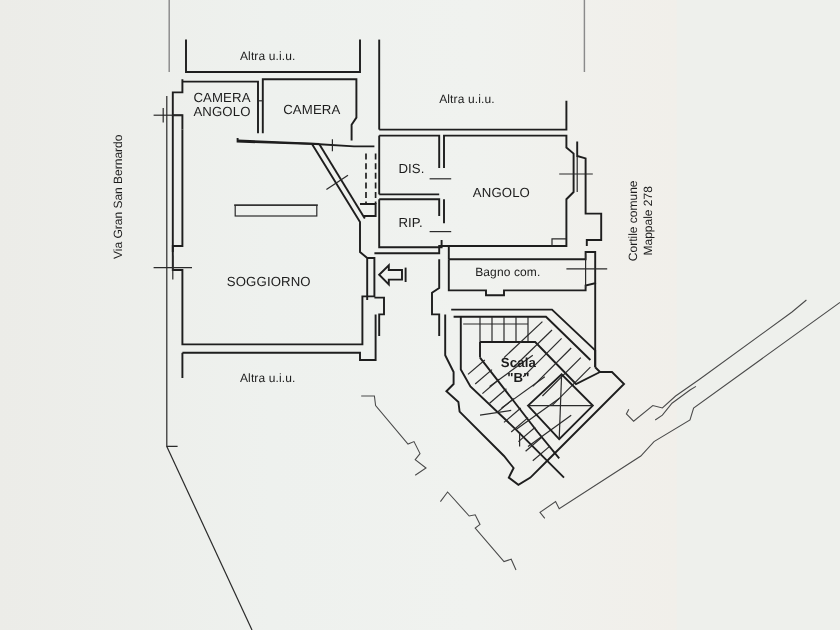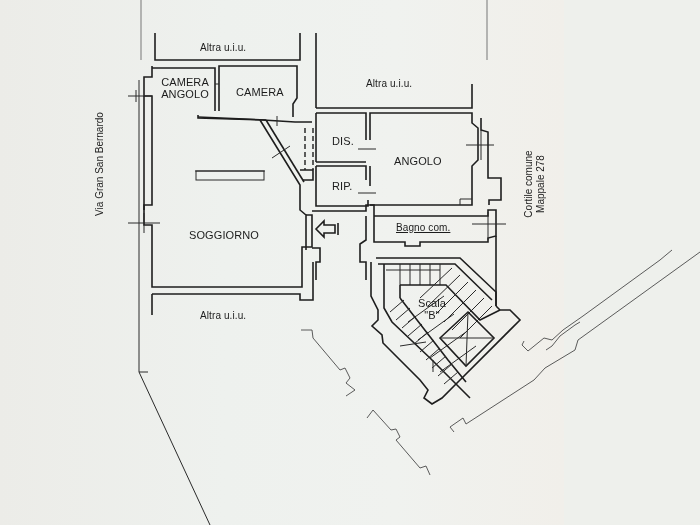--- a/index.html
+++ b/index.html
@@ -188,23 +188,23 @@
   <div class="lbl sm" style="left:366px;top:78px;">Altra u.i.u.</div>
   <div class="lbl" style="left:156px;top:76px;width:58px;">
     <div>CAMERA</div>
     <div>ANGOLO</div>
   </div>
   <div class="lbl" style="left:236px;top:86px;">CAMERA</div>
   <div class="lbl" style="left:332px;top:135px;">DIS.</div>
   <div class="lbl" style="left:394px;top:155px;">ANGOLO</div>
   <div class="lbl" style="left:332px;top:180px;">RIP.</div>
   <div class="lbl" style="left:189px;top:229px;">SOGGIORNO</div>
-  <div class="lbl sm" style="left:396px;top:222px;text-decoration:underline;">Bagno com.</div>
+  <div class="lbl sm" style="left:396px;top:222px;">Bagno com.</div>
   <div class="lbl sm" style="left:200px;top:310px;">Altra u.i.u.</div>
-  <div class="lbl" style="left:412px;top:297px;width:40px;">
+  <div class="lbl" style="left:412px;top:297px;width:40px;font-weight:bold;">
     <div>Scala</div>
     <div>"B"</div>
   </div>
 
   <div class="vert" style="left:40px;top:158px;width:120px;">Via Gran San Bernardo</div>
   <div class="vert" style="left:490px;top:172px;width:90px;">
     <div>Cortile comune</div>
     <div>Mappale 278</div>
   </div>
 </div>

